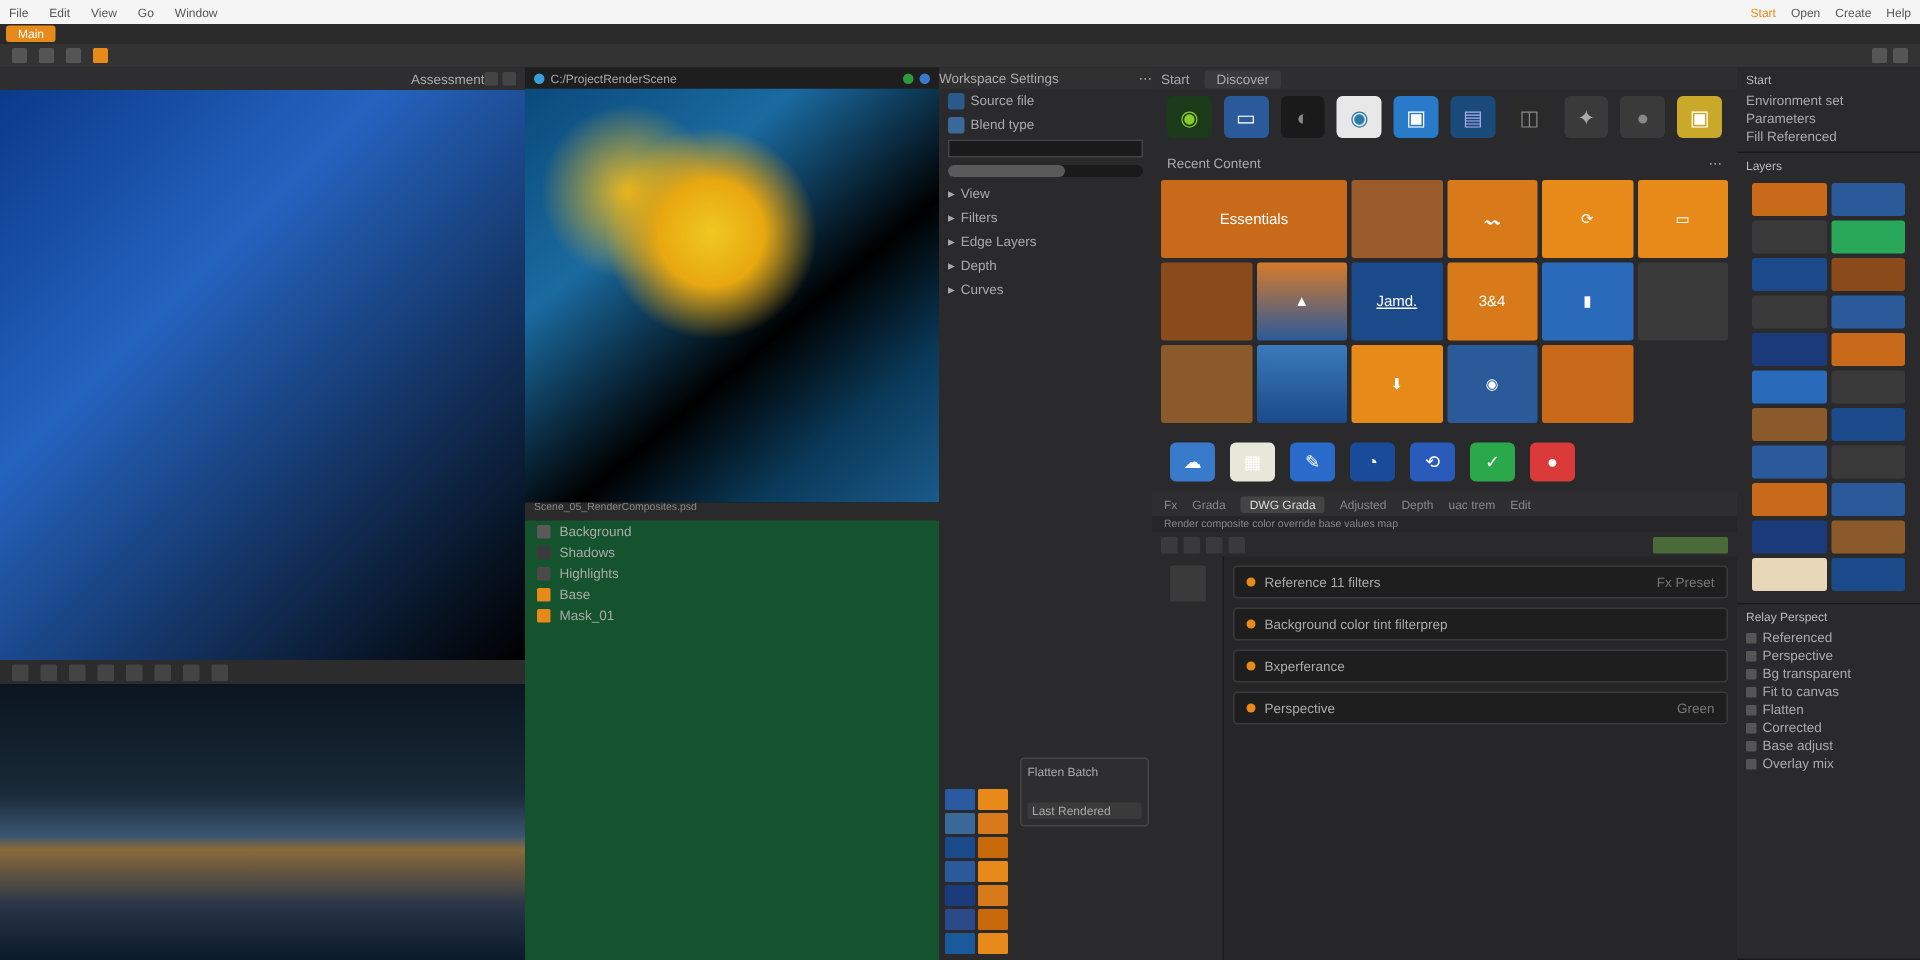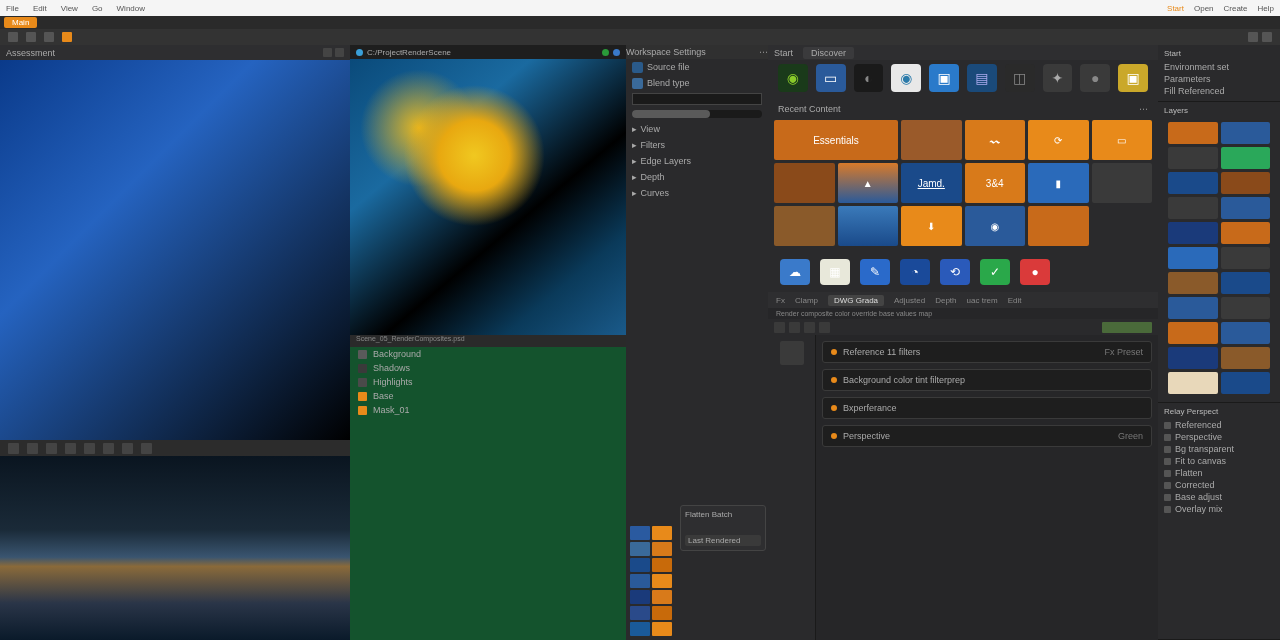--- a/index.html
+++ b/index.html
@@ -7,21 +7,21 @@
 .topbar{height:16px;background:#f5f5f5;display:flex;align-items:center;padding:0 6px;gap:14px}
 .topbar span{color:#555;font-size:8px}
 .topbar .right{margin-left:auto;display:flex;gap:10px}
 .toolbar1{height:13px;background:#2a2a2a;display:flex;align-items:center;padding:0 4px;gap:6px}
 .toolbar1 .tab{background:#e88a1a;color:#fff;padding:1px 8px;border-radius:2px;font-size:8px}
 .toolbar2{height:16px;background:#333;display:flex;align-items:center;padding:0 8px;gap:8px}
 .toolbar2 .ico{width:10px;height:10px;background:#555;border-radius:1px}
 .tb2-right{margin-left:auto;display:flex;gap:4px}
 .main{display:flex;height:calc(640px - 45px)}
 .col-a{width:350px;display:flex;flex-direction:column}
-.panel-hdr{height:15px;background:#2e2e30;display:flex;align-items:center;padding:0 6px;font-size:8px;color:#999;justify-content:space-between}
+.panel-hdr{height:15px;background:#2e2e30;display:flex;align-items:center;padding:0 6px;font-size:8px;color:#999;justify-content:flex-end}
 .panel-hdr .icons{display:flex;gap:3px}
 .panel-hdr .icons span{width:9px;height:9px;background:#444;border-radius:1px;display:inline-block}
 .viewport-blue{flex:0 0 380px;background:linear-gradient(135deg,#0a3a8a 0%,#2563c0 35%,#0c1f3a 80%,#000 100%);position:relative}
 .footbar{height:16px;background:#2c2c2c;display:flex;align-items:center;padding:0 8px;gap:8px}
 .footbar span{width:11px;height:11px;background:#444;border-radius:1px}
 .desktop{flex:1;background:linear-gradient(180deg,#0a1520 0%,#1a2a38 40%,#3a5570 55%,#8a6a3a 60%,#2a3548 80%,#0a1a2a 100%);position:relative;overflow:hidden}
 .col-b{width:276px;display:flex;flex-direction:column;background:#262628}
 .tabbar{height:14px;background:#1e1e1e;display:flex;align-items:center;padding:0 6px;gap:4px}
 .tabbar .dot{width:7px;height:7px;background:#3a9fd8;border-radius:50%}
 .tabbar .label{color:#aaa;font-size:8px}
@@ -43,21 +43,21 @@
 .slider .fill{height:100%;background:#5a5a5a;border-radius:4px;width:60%}
 .thumb-col{display:flex;flex-direction:column;gap:2px;padding:4px}
 .thumb-pair{display:flex;gap:2px}
 .thumb-pair .th{width:20px;height:14px;border-radius:1px}
 .col-d{width:390px;background:#262628;display:flex;flex-direction:column}
 .bigicon-row{height:36px;display:flex;gap:8px;align-items:center;padding:4px 10px;background:#2a2a2c}
 .bigicon{width:34px;height:28px;border-radius:4px;display:flex;align-items:center;justify-content:center;font-size:14px}
 .tilegrid{padding:6px;background:#2a2a2c}
 .tilegrid-hdr{font-size:8px;color:#aaa;padding:2px 4px;display:flex;justify-content:space-between}
 .tiles{display:grid;grid-template-columns:repeat(6,1fr);gap:3px;margin-top:4px}
-.tile{height:40px;border-radius:2px;display:flex;align-items:center;justify-content:center;font-size:10px;color:#fff}
+.tile{height:52px;border-radius:2px;display:flex;align-items:center;justify-content:center;font-size:10px;color:#fff}
 .tile.wide{grid-column:span 2}
 .apprail{height:40px;display:flex;gap:10px;align-items:center;padding:4px 12px;background:#2a2a2c}
 .appicon{width:30px;height:26px;border-radius:4px;display:flex;align-items:center;justify-content:center;font-size:12px;color:#fff}
 .timeline-panel{flex:1;background:#262628;display:flex;flex-direction:column}
 .tl-tabs{height:16px;display:flex;align-items:center;gap:10px;padding:0 8px;background:#2e2e30}
 .tl-tabs span{font-size:8px;color:#888}
 .tl-tabs .active{color:#ddd;background:#444;padding:1px 6px;border-radius:2px}
 .tl-tools{height:16px;display:flex;align-items:center;gap:4px;padding:0 6px;background:#2a2a2c}
 .tl-tools span{width:11px;height:11px;background:#3a3a3a;border-radius:1px}
 .tl-body{flex:1;display:flex}
@@ -284,21 +284,21 @@
         <div class="appicon" style="background: rgb(232, 232, 218);">▦</div>
         <div class="appicon" style="background: rgb(42, 106, 202);">✎</div>
         <div class="appicon" style="background: rgb(26, 74, 154);">◔</div>
         <div class="appicon" style="background: rgb(42, 90, 186);">⟲</div>
         <div class="appicon" style="background: rgb(42, 168, 74);">✓</div>
         <div class="appicon" style="background: rgb(218, 58, 58);">●</div>
       </div>
     <div class="timeline-panel">
       <div class="tl-tabs" id="tl-tabs">
           <span>Fx</span>
-          <span>Clamp</span>
+          <span>Grada</span>
           <span class="active">DWG Grada</span>
           <span>Adjusted</span>
           <span>Depth</span>
           <span>uac trem</span>
           <span>Edit</span>
         </div>
       <div style="padding:2px 8px;font-size:7px;color:#888">Render composite color override base values map</div>
       <div class="tl-tools">
         <span></span>
         <span></span>

